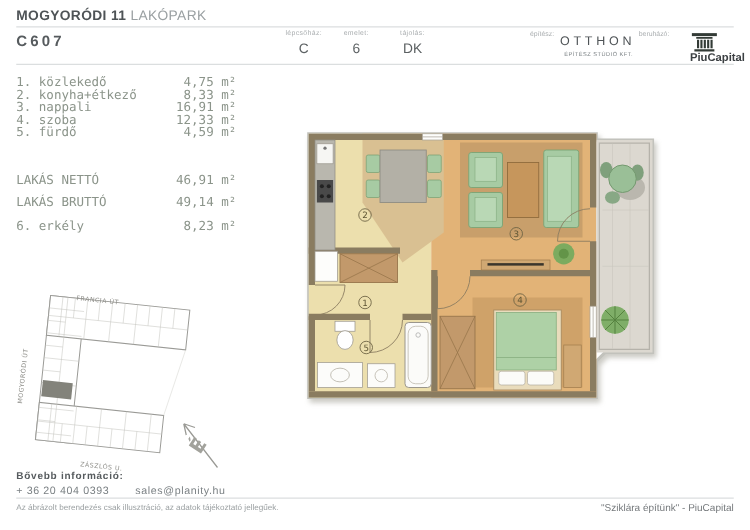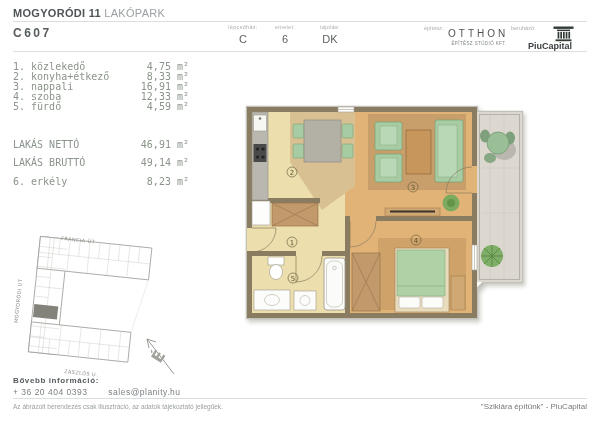--- a/index.html
+++ b/index.html
@@ -16,21 +16,21 @@
   .info-col{position:absolute;top:24px;width:44px;text-align:center;}
   .info-label{font-size:5.5px;color:#a9adaf;letter-spacing:.3px;}
   .info-value{margin-top:3px;font-size:11px;color:#5c6163;}
   .arch-label{position:absolute;left:424px;top:25px;font-size:5.5px;color:#a9adaf;}
   .arch-name{position:absolute;left:448px;top:28px;width:62px;text-align:left;
              font-size:10px;letter-spacing:3px;color:#4e5356;}
   .arch-sub{position:absolute;left:444px;top:41px;width:70px;text-align:center;
             font-size:4.5px;letter-spacing:.4px;color:#7e8487;}
   .dev-label{position:absolute;left:511px;top:25px;font-size:5.5px;color:#a9adaf;}
   .dev-logo{position:absolute;left:551px;top:26px;}
-  .dev-name{position:absolute;left:528px;top:41px;width:68px;text-align:left;
+  .dev-name{position:absolute;left:528px;top:41px;width:68px;text-align:right;
             font-size:9px;font-weight:bold;color:#3c4043;}
   
   .room-list{position:absolute;left:13px;top:62px;width:176px;
              font-family:"DejaVu Sans Mono",monospace;font-size:10px;color:#8b948a;}
   .room-row{display:flex;justify-content:space-between;height:10px;line-height:10px;}
   .rr-net{margin-top:28px;}
   .rr-gross{margin-top:8px;gap:20px;}
   .rr-balc{margin-top:9px;gap:47px;}
   
   .foot-info{position:absolute;left:13px;top:376px;font-size:8px;font-weight:bold;

